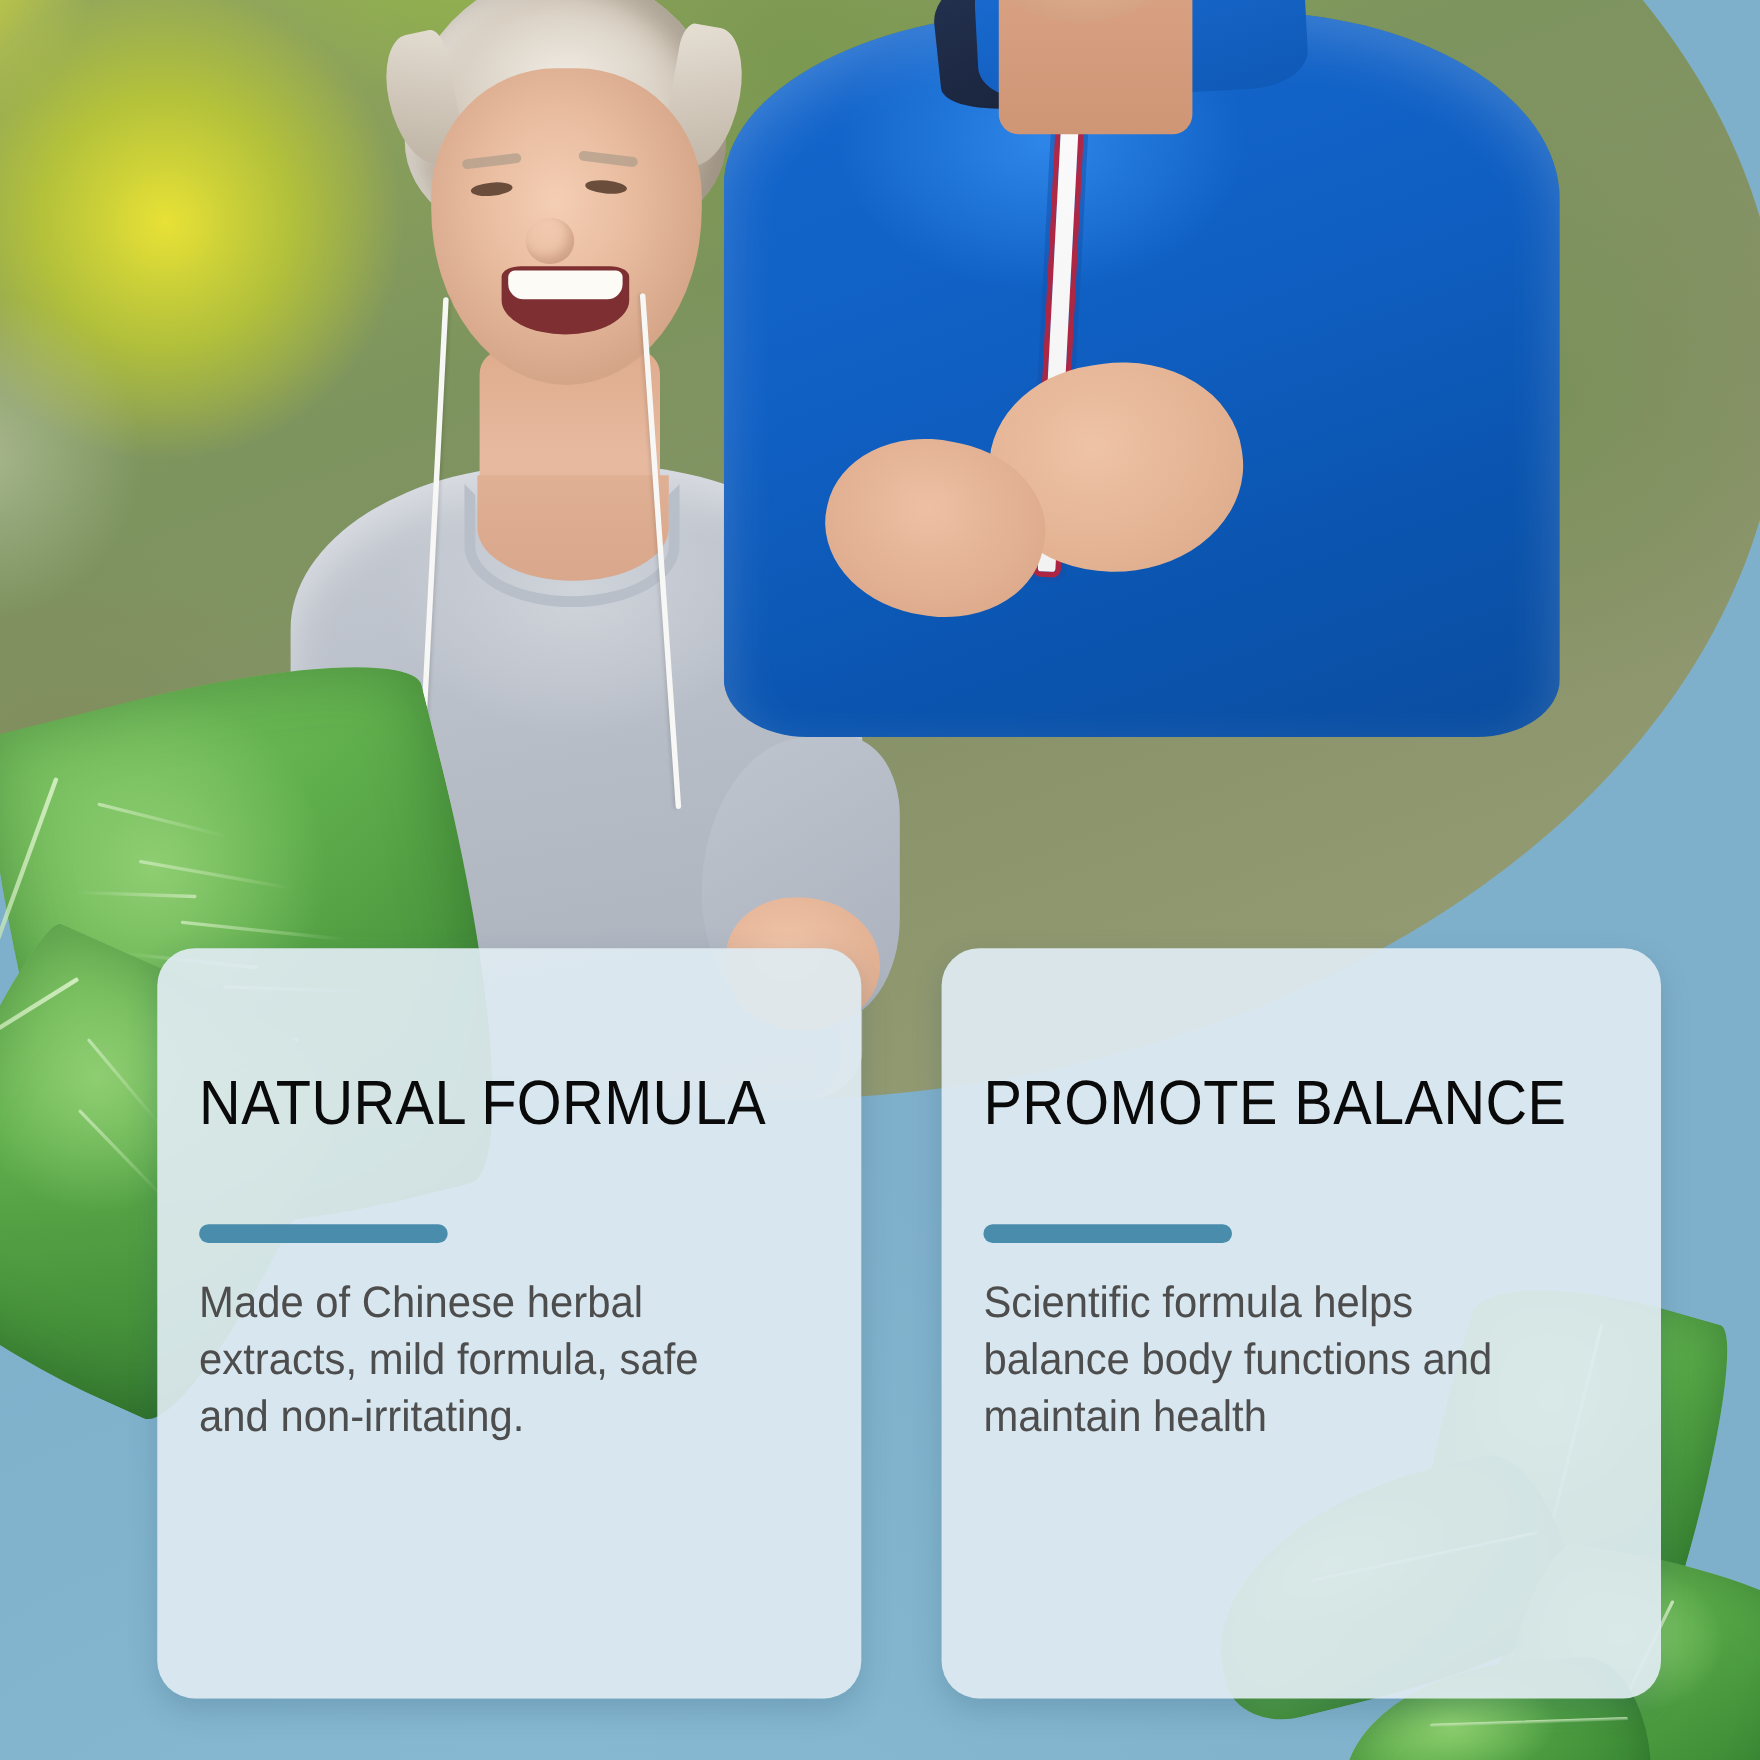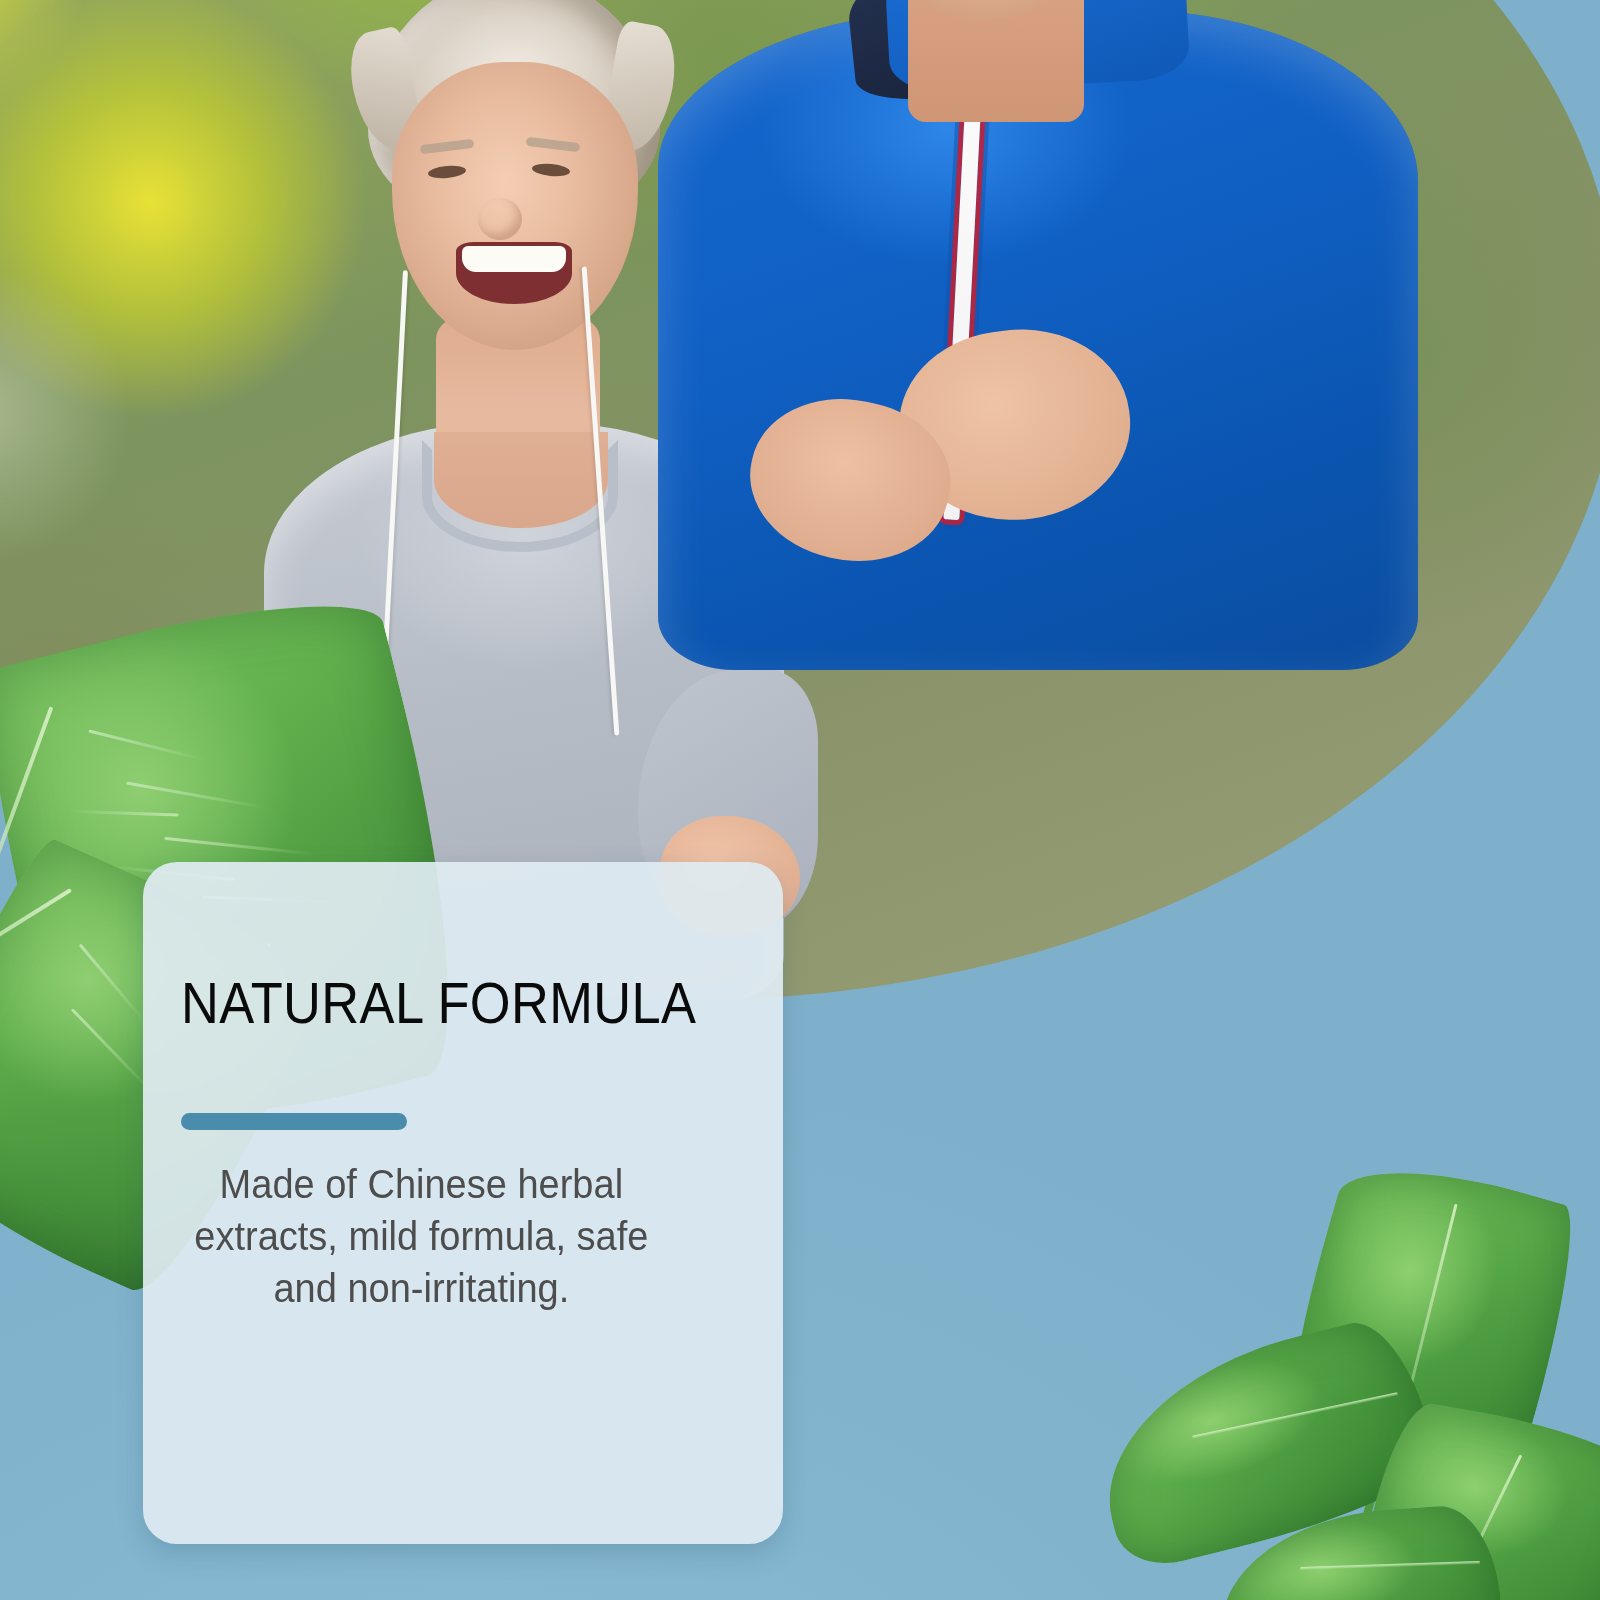--- a/index.html
+++ b/index.html
@@ -9,21 +9,20 @@
     background:#82b4ce;
     position:relative;
   }
 
   
   #stage {
     position:absolute; inset:0;
     width:1600px; height:1600px;
     background:#82b4ce;
     overflow:hidden;
-    text-align:center;
   }
 
   
   .bg-plate {
     position:absolute; inset:0;
     background:
       radial-gradient(ellipse 1200px 900px at 30% 120%, #8dbdd4 0%, #82b4ce 60%, #7fb0cb 100%);
   }
 
   
@@ -376,14 +375,21 @@
   </div>
 
   <div class="card" id="card-natural">
     <div class="card-inner">
       <div class="card-title">NATURAL FORMULA</div>
       <div class="card-rule"></div>
       <div class="card-body">Made of Chinese herbal extracts, mild formula, safe and non-irritating.</div>
     </div>
   </div>
 
+  <div class="card" id="card-balance">
+    <div class="card-inner">
+      <div class="card-title">PROMOTE BALANCE</div>
+      <div class="card-rule"></div>
+      <div class="card-body">Scientific formula helps balance body functions and maintain health</div>
+    </div>
+  </div>
 
 </div>
 
 </body></html>

